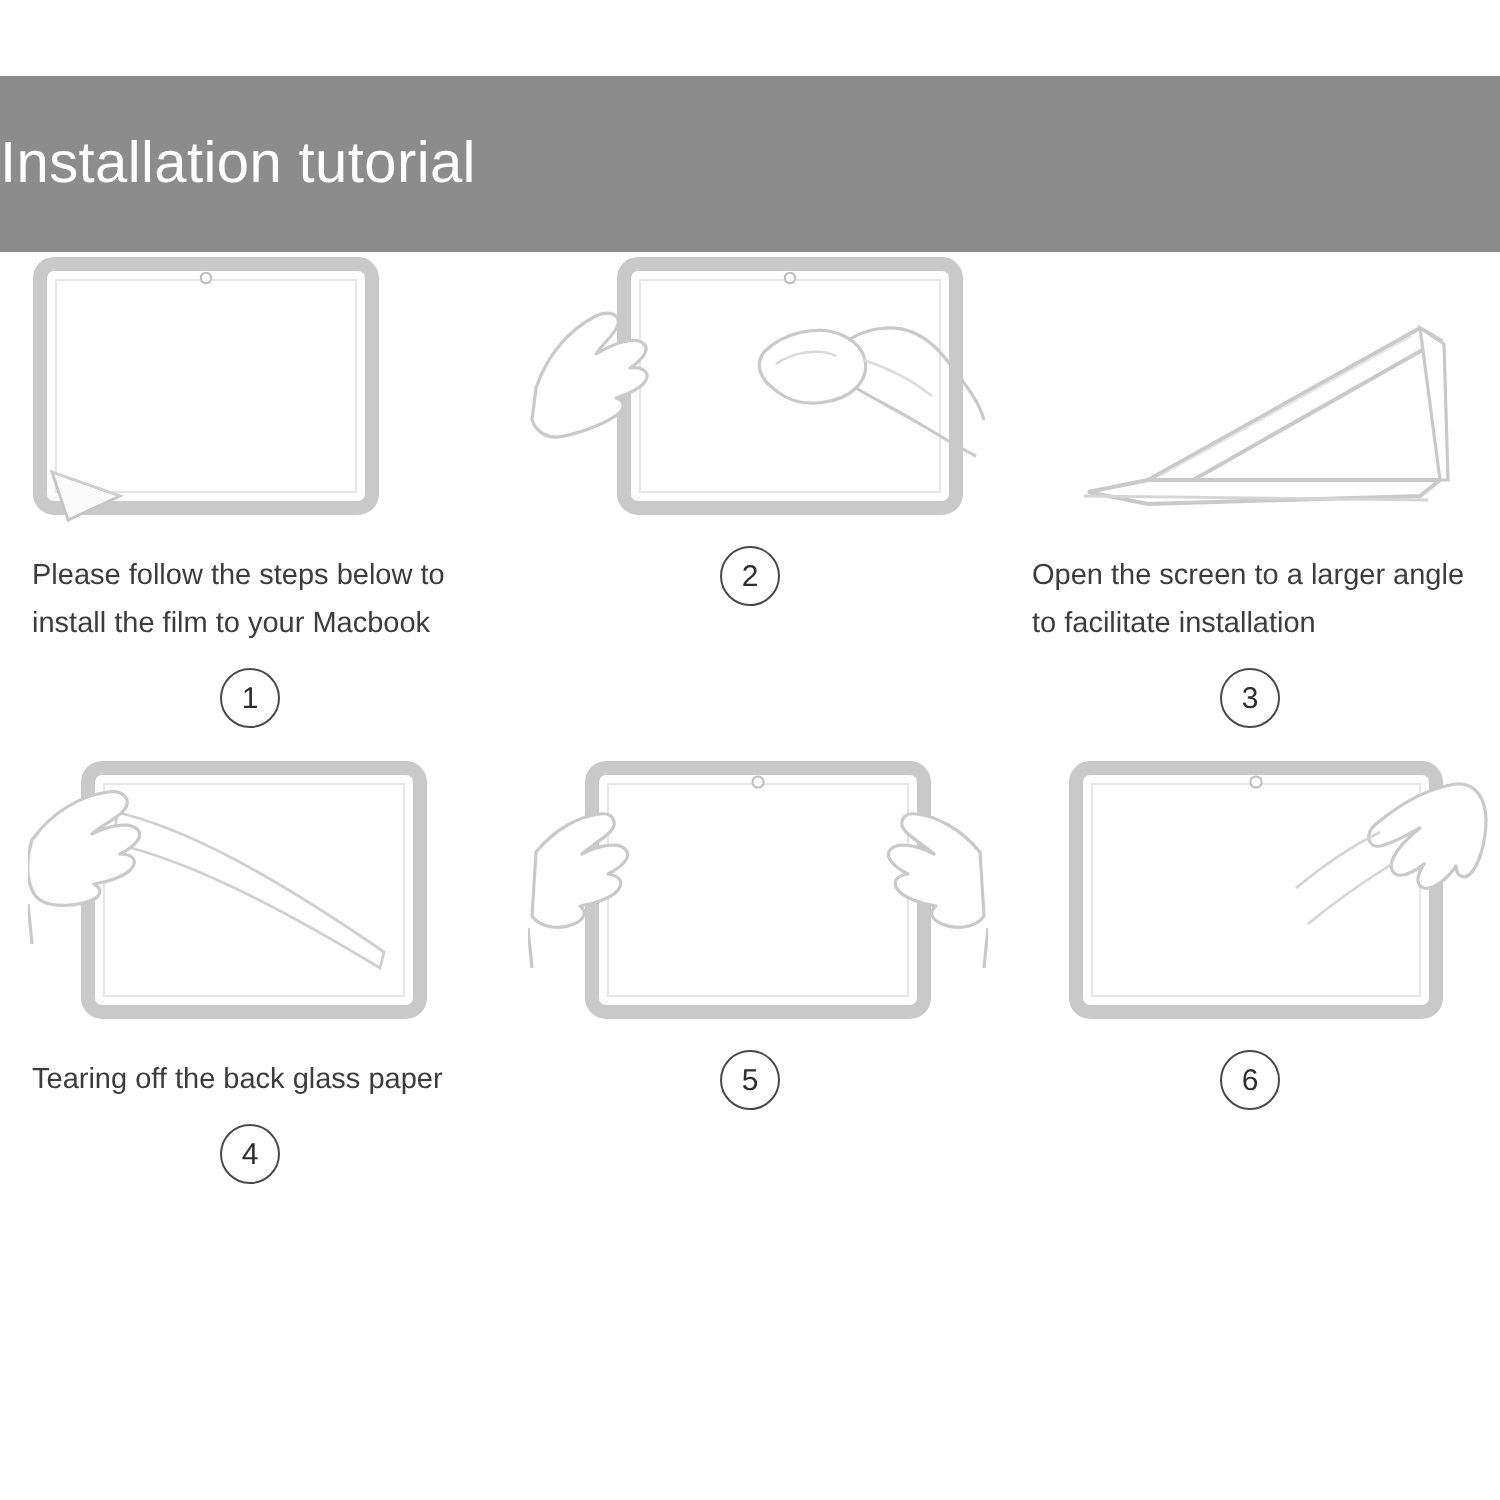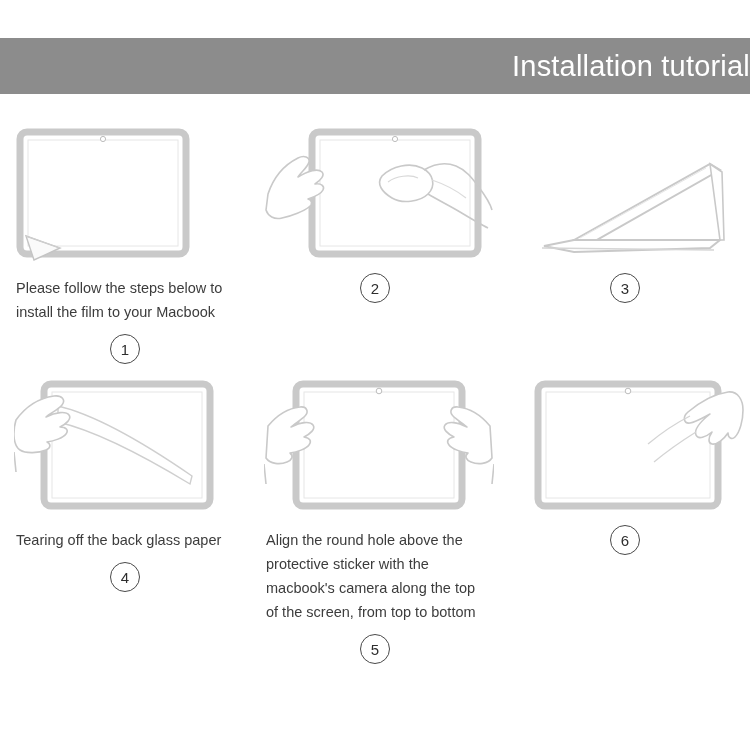--- a/index.html
+++ b/index.html
@@ -19,25 +19,25 @@
     height: 750px;
     background: #ffffff;
     box-sizing: border-box;
   }
   
   .header {
     position: absolute;
     left: 0;
     top: 38px;
     width: 750px;
-    height: 56px;
+    height: 88px;
     background: #8c8c8c;
     display: flex;
     align-items: center;
-    justify-content: flex-end;
+    justify-content: flex-start;
   }
   .header-title {
     color: #ffffff;
     font-size: 29px;
     font-weight: normal;
     letter-spacing: 0.2px;
     font-family: "Liberation Sans", sans-serif;
   }
   
   .grid {
@@ -152,20 +152,21 @@
       <div class="art">
         <svg width="230" height="135" viewBox="0 0 230 135">
 
           <path d="M60 112 L196 36 L206 42 L72 118 Z" fill="#ffffff" stroke="#c9c9c9" stroke-width="2"></path>
           <path d="M60 112 L30 118 L60 124 L196 120 L206 112 Z" fill="#ffffff" stroke="#c9c9c9" stroke-width="2"></path>
           <path d="M28 120 L200 122" stroke="#d5d5d5" stroke-width="1.4" fill="none"></path>
           <path d="M66 110 L192 40" stroke="#e6e6e6" stroke-width="1" fill="none"></path>
           <path d="M196 36 L208 44 L210 112 L206 112 Z" fill="#ffffff" stroke="#c9c9c9" stroke-width="1.6"></path>
         </svg>
       </div>
+      <div class="caption">Open the screen to a larger angle to facilitate installation</div>
       <div class="num-wrap">
         <div class="num">3</div>
       </div>
     </div>
 
     <div class="cell row2">
       <div class="art">
         <svg width="230" height="135" viewBox="0 0 230 135">
 
           <rect x="30" y="4" width="166" height="122" rx="7" ry="7" fill="#ffffff" stroke="#c9c9c9" stroke-width="7"></rect>
@@ -200,21 +201,20 @@
                    C30 76 28 80 23 82 C16 85 6 84 2 78 Z" fill="#ffffff" stroke="#c9c9c9" stroke-width="1.6" stroke-linejoin="round"></path>
           <path d="M0 84 L2 104" stroke="#c9c9c9" stroke-width="1.6" fill="none"></path>
 
           <path d="M226 46 C216 34 204 28 194 27 C187 26 185 32 189 36 C193 40 200 44 203 47
                    C193 42 184 41 181 45 C178 49 184 54 190 57
                    C184 58 182 61 185 65 C188 69 197 72 204 73
                    C200 76 202 80 207 82 C214 85 224 84 228 78 Z" fill="#ffffff" stroke="#c9c9c9" stroke-width="1.6" stroke-linejoin="round"></path>
           <path d="M230 84 L228 104" stroke="#c9c9c9" stroke-width="1.6" fill="none"></path>
         </svg>
       </div>
-      <div class="caption">Align the round hole above the protective sticker with the macbook's camera along the top of the screen, from top to bottom</div>
       <div class="num-wrap">
         <div class="num">5</div>
       </div>
     </div>
 
     <div class="cell row2">
       <div class="art">
         <svg width="230" height="135" viewBox="0 0 230 135">
 
           <rect x="24" y="4" width="180" height="122" rx="7" ry="7" fill="#ffffff" stroke="#c9c9c9" stroke-width="7"></rect>

